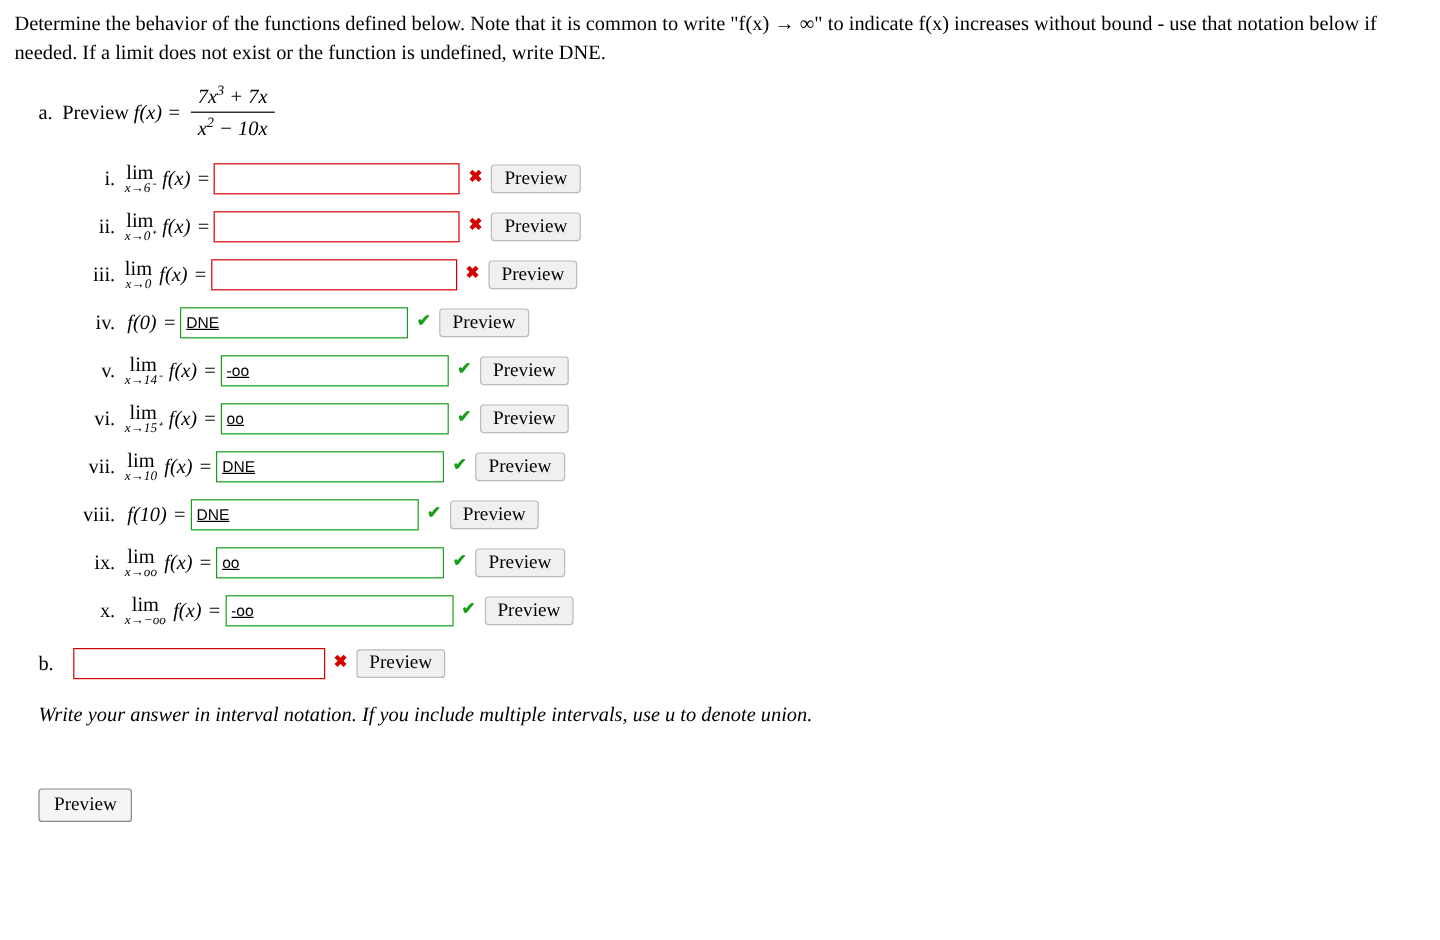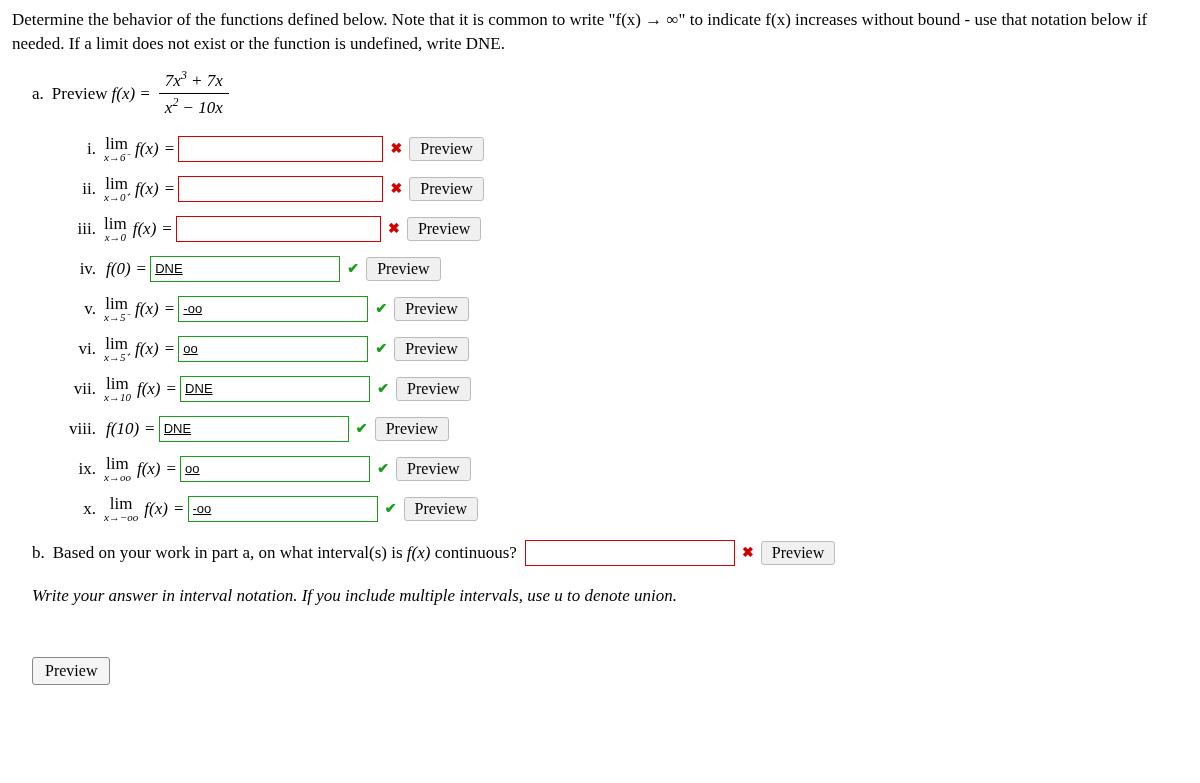--- a/index.html
+++ b/index.html
@@ -125,33 +125,33 @@
       <span class="fx"><span style="font-style:italic">f</span>(0)</span>
       <span style="margin: 0px 4px;"> = </span>
       <input type="text" class="inp-right" value="DNE" style="width: 180px;">
       <span class="status-icon status-v">✔</span>
       <button class="preview-btn">Preview</button>
     </div>
     <div class="row">
       <span class="roman">v.</span>
       <span class="limit-label">
         <span class="limit-top">lim</span>
-        <span class="limit-bot math">x→5⁻</span>
+        <span class="limit-bot math">x→14⁻</span>
       </span>
       <span class="fx"><span style="font-style:italic">f</span>(<span style="font-style:italic">x</span>)</span>
       <span style="margin: 0px 4px;"> = </span>
       <input type="text" class="inp-right" value="-oo" style="width: 180px;">
       <span class="status-icon status-v">✔</span>
       <button class="preview-btn">Preview</button>
     </div>
     <div class="row">
       <span class="roman">vi.</span>
       <span class="limit-label">
         <span class="limit-top">lim</span>
-        <span class="limit-bot math">x→5⁺</span>
+        <span class="limit-bot math">x→15⁺</span>
       </span>
       <span class="fx"><span style="font-style:italic">f</span>(<span style="font-style:italic">x</span>)</span>
       <span style="margin: 0px 4px;"> = </span>
       <input type="text" class="inp-right" value="oo" style="width: 180px;">
       <span class="status-icon status-v">✔</span>
       <button class="preview-btn">Preview</button>
     </div>
     <div class="row">
       <span class="roman">vii.</span>
       <span class="limit-label">
@@ -193,21 +193,20 @@
       <span class="fx"><span style="font-style:italic">f</span>(<span style="font-style:italic">x</span>)</span>
       <span style="margin: 0px 4px;"> = </span>
       <input type="text" class="inp-right" value="-oo" style="width: 180px;">
       <span class="status-icon status-v">✔</span>
       <button class="preview-btn">Preview</button>
     </div>
   </div>
 
 <div class="row" style="margin-left:20px; margin-top:10px;">
   <span style="margin-right:8px;">b.</span>
-  <span>Based on your work in part a, on what interval(s) is <span class="math">f(x)</span> continuous?</span>
   <input type="text" class="inp-wrong" style="width: 200px; margin-left: 8px;" value="">
   <span class="status-icon status-x">✖</span>
   <button class="preview-btn">Preview</button>
 </div>
 
 <div class="italic-line">Write your answer in interval notation. If you include multiple intervals, use u to denote union.</div>
 
 <button class="submit-btn">Preview</button>
 
 

